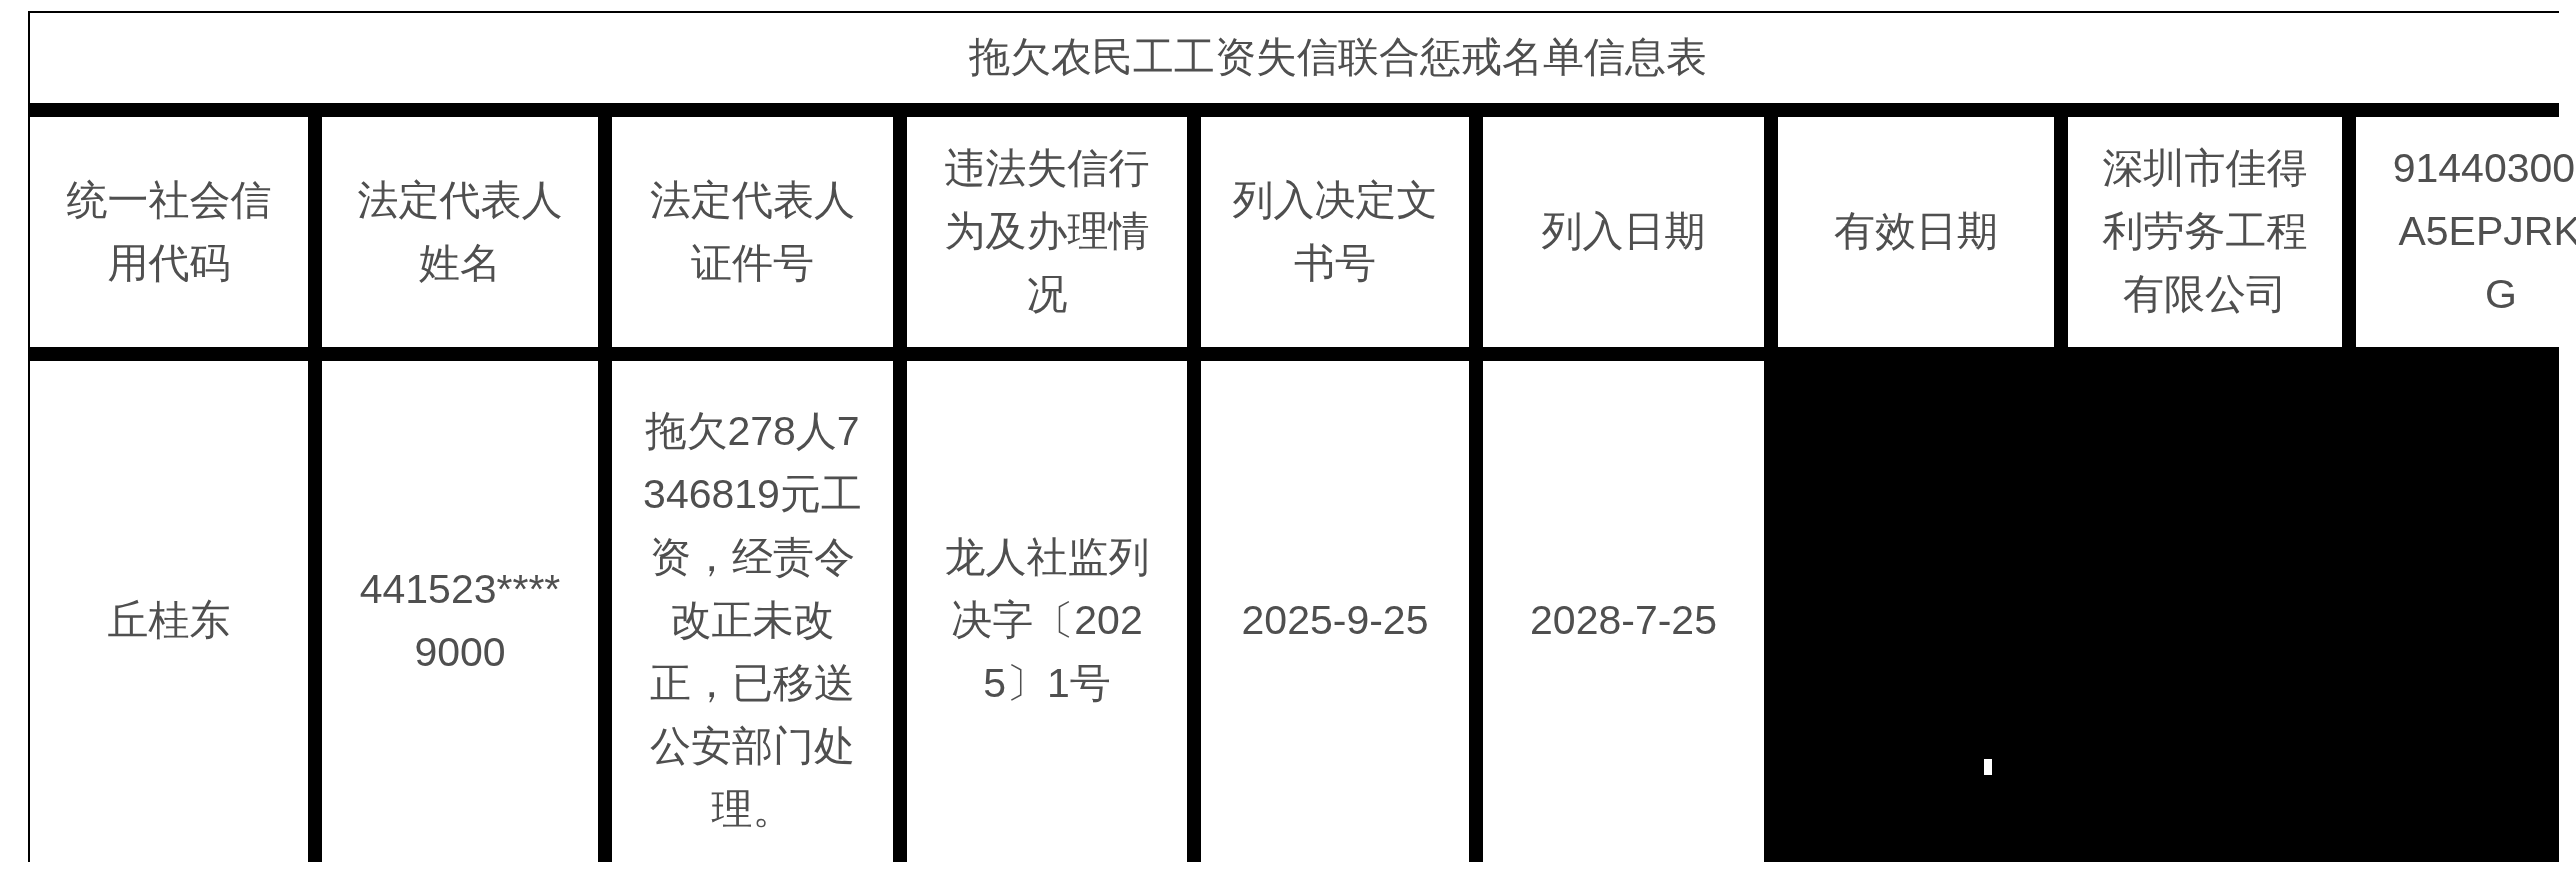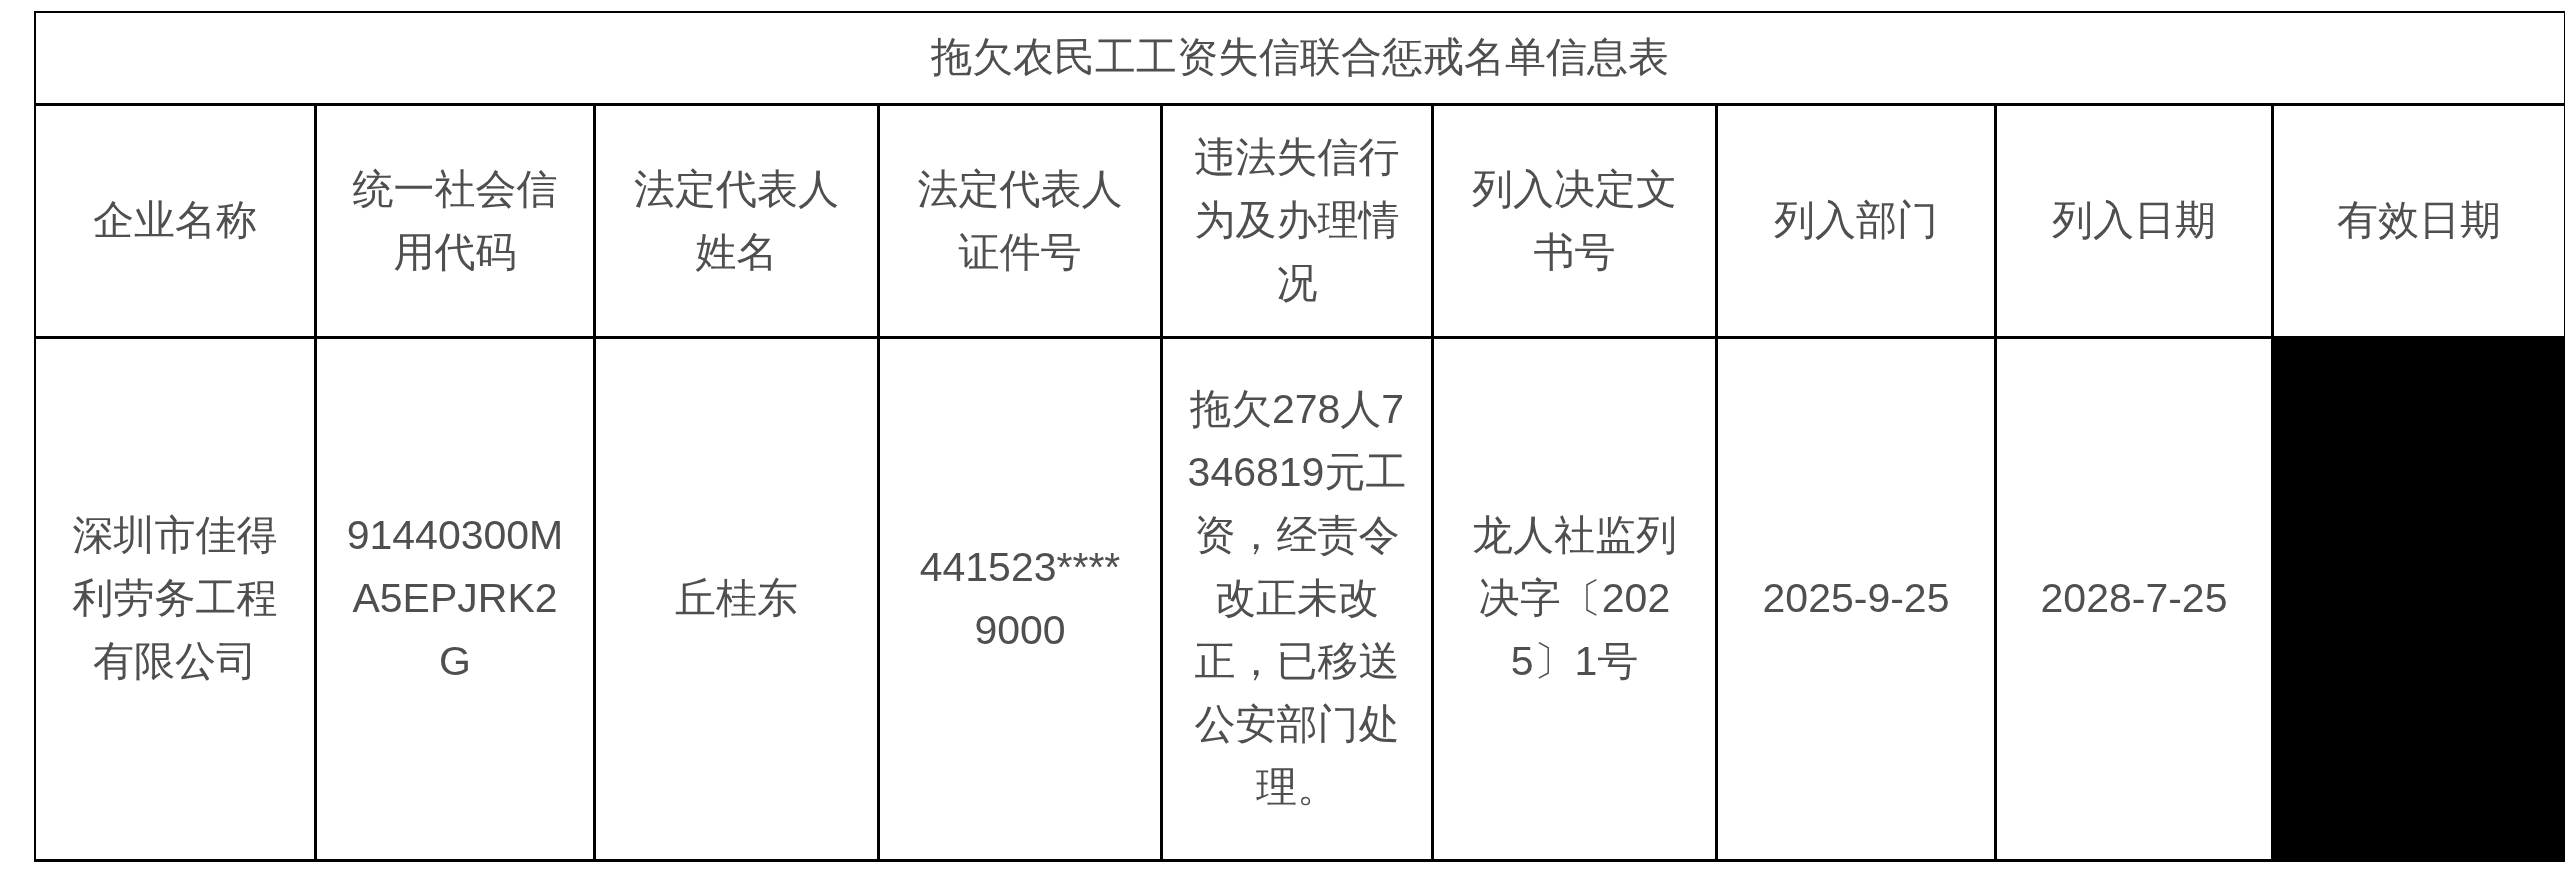--- a/index.html
+++ b/index.html
@@ -5,29 +5,29 @@
   html, body { margin: 0; padding: 0; }
   body {
     width: 2576px; height: 871px;
     background: #ffffff;
     position: relative;
     overflow: hidden;
     font-family: "Liberation Sans", sans-serif;
   }
   .tbl {
     position: absolute;
-    left: 34px; top: 10.8px;
+    left: 28px; top: 10.8px;
     width: 2531px; height: 851px;
     box-sizing: border-box;
     border: 2.7px solid #000000;
     background: #000000; 
     display: grid;
     grid-template-columns: 278px 276px 281px 280px 268px 281px 276px 274px 290px;
     grid-template-rows: 90px 230px 520px;
-    gap: 3px;
+    gap: 14px;
   }
   .cell {
     background: #ffffff;
     display: flex;
     align-items: center;
     justify-content: center;
     text-align: center;
     white-space: pre-line;
     color: #4f4f4f;
     font-size: 41px;
@@ -48,33 +48,31 @@
     background: #ffffff;
   }
 </style>
 </head>
 <body>
 
 <div class="tbl">
 
   <div class="cell title-cell">拖欠农民工工资失信联合惩戒名单信息表</div>
 
-  <div class="cell th">企业名称</div>
   <div class="cell th">统一社会信
 用代码</div>
   <div class="cell th">法定代表人
 姓名</div>
   <div class="cell th">法定代表人
 证件号</div>
   <div class="cell th">违法失信行
 为及办理情
 况</div>
   <div class="cell th">列入决定文
 书号</div>
-  <div class="cell th">列入部门</div>
   <div class="cell th">列入日期</div>
   <div class="cell th">有效日期</div>
 
   <div class="cell td lift">深圳市佳得
 利劳务工程
 有限公司</div>
   <div class="cell td lift">91440300M
 A5EPJRK2
 G</div>
   <div class="cell td lift">丘桂东</div>

